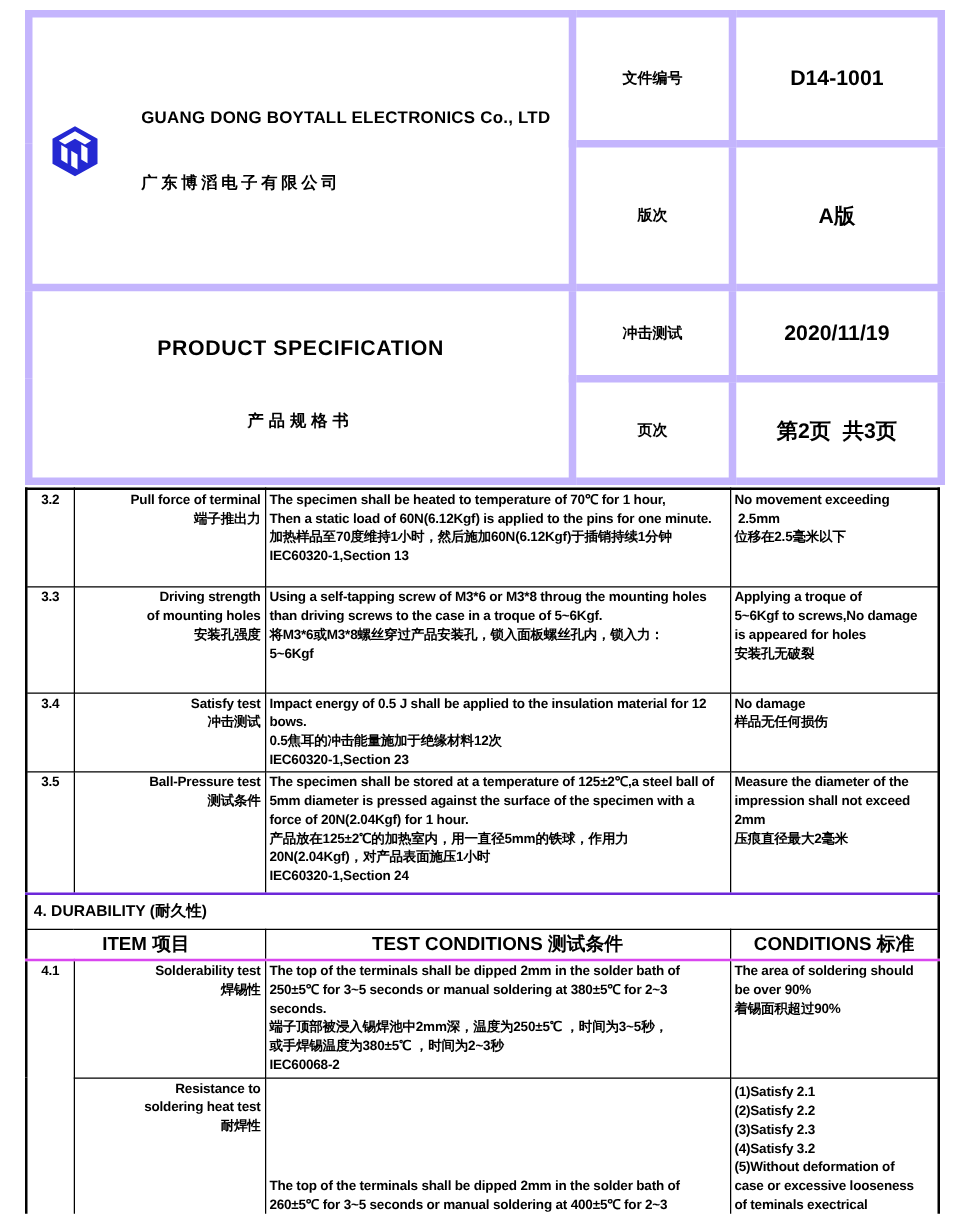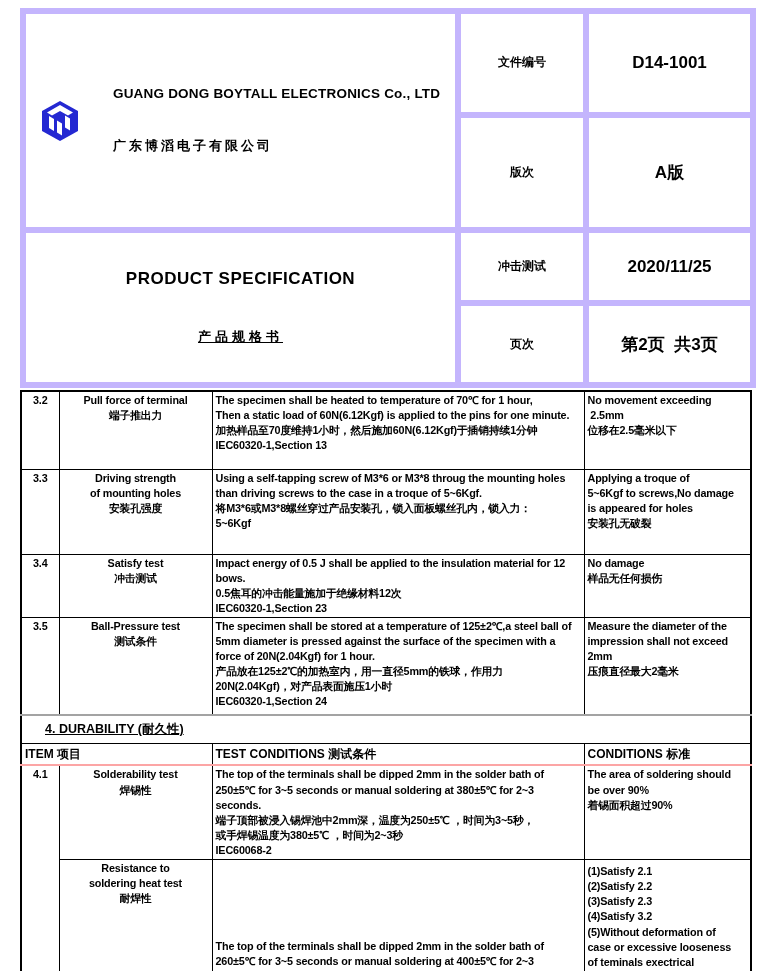--- a/index.html
+++ b/index.html
@@ -22,65 +22,65 @@
     white-space:pre-wrap;
     overflow:hidden;
   }
   .hdr-table tr { height:26px; }
   .company-cell { width:435px; text-align:left; vertical-align:middle; }
   .company-flex { display:flex; align-items:center; justify-content:center; gap:10px; }
   .company-en { font-size:13.5px; font-weight:bold; letter-spacing:0.2px; }
   .company-zh { font-size:13px; font-weight:bold; letter-spacing:3px; margin-top:0; }
   .title-cell { text-align:center; vertical-align:middle; }
   .doc-title-en { font-size:17px; font-weight:bold; letter-spacing:0.5px; }
-  .doc-title-zh { font-size:13px; font-weight:bold; letter-spacing:4px; margin-top:3px;text-decoration:underline; }
+  .doc-title-zh { font-size:13px; font-weight:bold; letter-spacing:4px; margin-top:3px; }
   .info-label { width:128px; text-align:center; vertical-align:middle; font-size:12px; font-weight:bold; }
   .info-value { width:167px; text-align:center; vertical-align:middle; font-size:17px; font-weight:bold; }
 
   
   .main-table { width:730px; border:2px solid #000; margin-top:2px; }
   .main-table td {
     border:1px solid #000;
     padding:1px 3px;
     font-size:10.8px;
     font-weight:bold;
     letter-spacing:-0.15px;
     line-height:1.4;
     vertical-align:top;
     white-space:pre-wrap;
     overflow:hidden;
   }
   .cell-id   { text-align:center; vertical-align:middle; font-size:11.5px; }
-  .cell-item { text-align:center; vertical-align:middle; line-height:1.55; letter-spacing:0; }
+  .cell-item { text-align:right; vertical-align:middle; line-height:1.55; letter-spacing:0; }
   .cell-cond { text-align:left;margin-left:16px; }
   .cell-cond.mid { vertical-align:middle; }
   .cell-std  { text-align:left; vertical-align:middle; }
   .cell-std.top { vertical-align:top; padding-top:4px; }
 
   .row-32 { height:78px;padding-left:28px; }
   .row-33 { height:85px; }
   .row-34 { height:60px; }
   .row-35 { height:98px;border-radius:25px; }
   .row-41a { height:87px; }
   .row-41b { height:250px; }
 
   .section-row { height:28px; }
   .section-row td {
-    border-top:2px solid #a3a3a3;
+    border-top:2px solid #6d28d9;
     font-size:12.5px;
     vertical-align:middle;
-    padding-left:23px;
+    padding-left:5px;
     letter-spacing:0;
-    text-decoration:underline;
   }
   .colhead-row { height:22px; }
   .colhead-row td {
+    text-align:center;
     vertical-align:middle;
-    font-size:12px;
-    border-bottom:2px solid #fca5a5;
+    font-size:15px;
+    border-bottom:2px solid #d946ef;
     letter-spacing:0;
   }
 
   .logo-svg { display:block; }
 </style>
 </head>
 <body>
 
 <div class="page">
 
@@ -115,21 +115,21 @@
       <tr>
         <td class="info-label">版次</td>
         <td class="info-value">A版</td>
       </tr>
       <tr>
         <td class="title-cell" rowspan="2">
           <div class="doc-title-en">PRODUCT SPECIFICATION</div>
           <div class="doc-title-zh">产品规格书</div>
         </td>
         <td class="info-label">冲击测试</td>
-        <td class="info-value">2020/11/25</td>
+        <td class="info-value">2020/11/19</td>
       </tr>
       <tr>
         <td class="info-label">页次</td>
         <td class="info-value">第2页  共3页</td>
       </tr>
     </tbody>
   </table>
 
   <table class="main-table">
     <colgroup>

